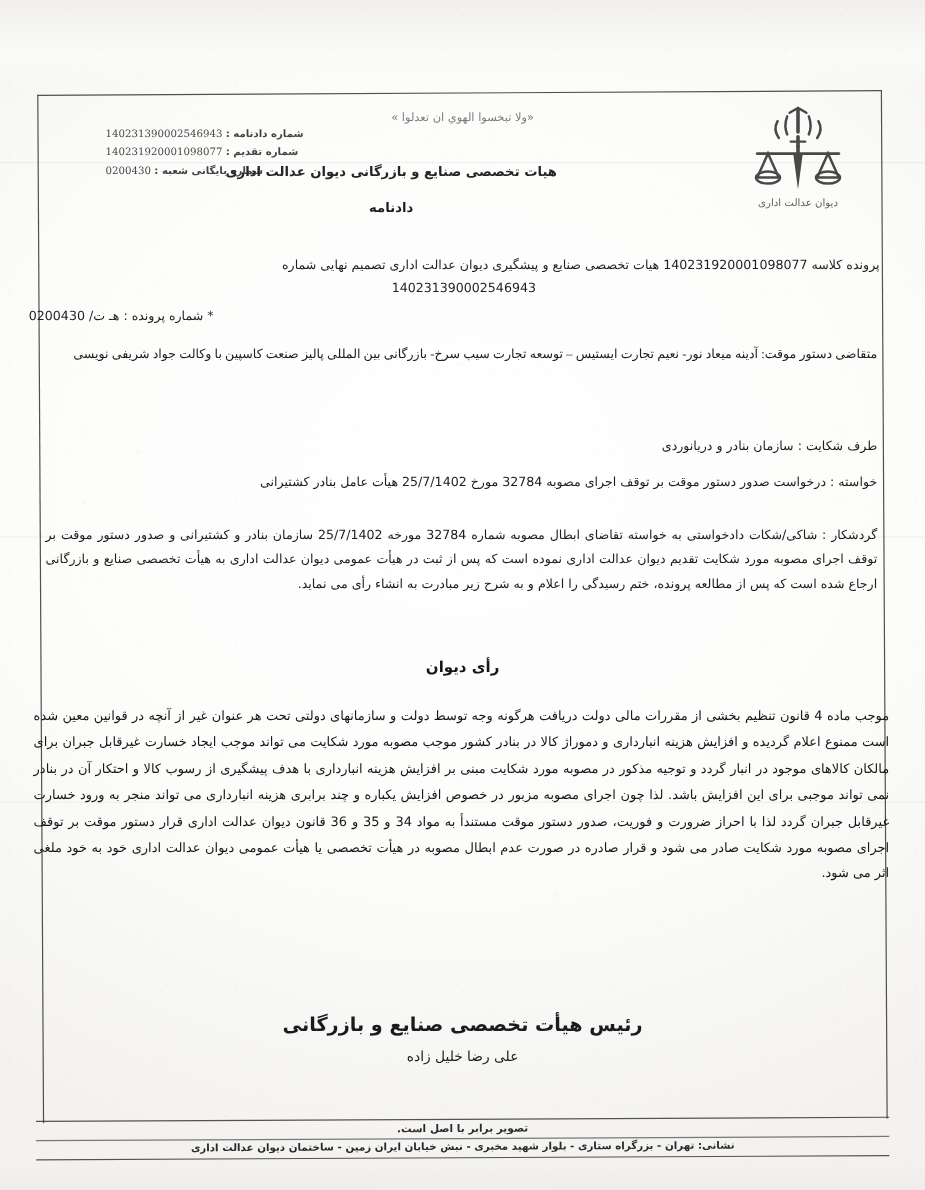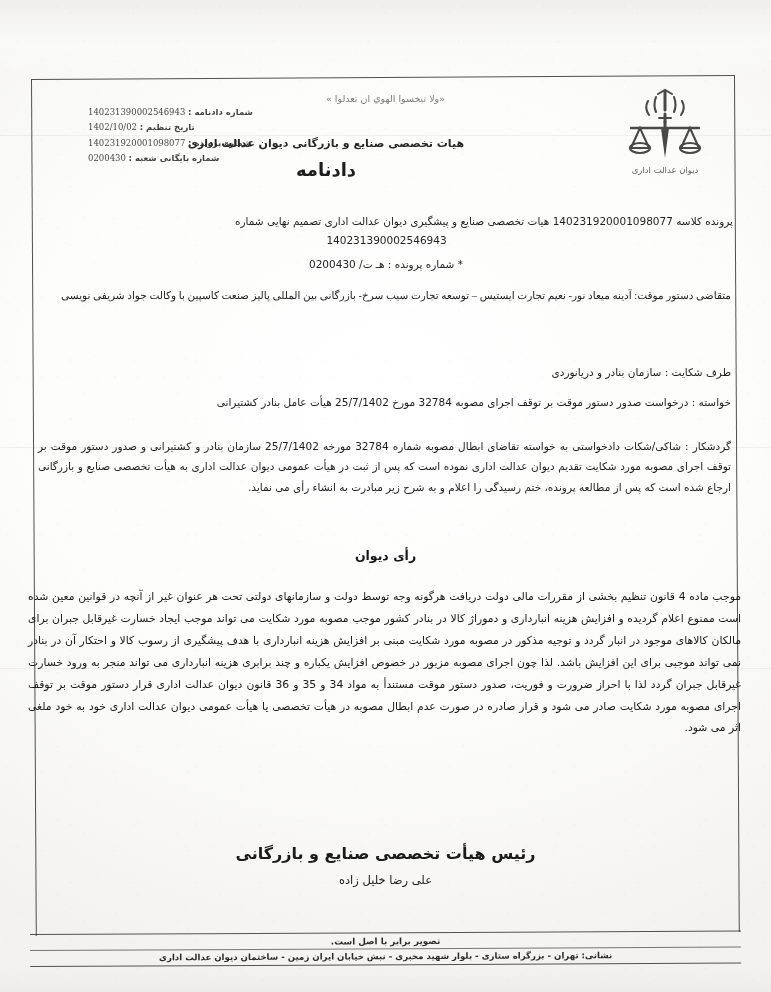--- a/index.html
+++ b/index.html
@@ -94,25 +94,25 @@
     text-align: center;
     line-height: 1.5;
   }
   .header-center .org {
     font-size: 11px;
     font-weight: bold;
     color: #262626;
     white-space: nowrap;
   }
   .header-center .doctype {
-    font-size: 18px;
+    font-size: 11px;
     font-weight: bold;
     color: #1d1d1d;
     letter-spacing: 2px;
-    margin-top: 3px;
+    margin-top: 13px;
   }
 
   
   .emblem-wrap {
     position: absolute;
     top: 88px;
     right: 46px;
     width: 120px;
     text-align: center;
   }
@@ -153,23 +153,23 @@
     font-size: 10.5px;
     line-height: 1.85;
     text-align: right;
     color: #1f1f1f;
   }
   .case-ref .second-line { text-align: center; }
   .case-file {
     position: absolute;
     top: 258px;
     right: 44px;
-    left: 45px;
+    left: 24px;
     font-size: 10.5px;
-    text-align: center;
+    text-align: left;
     color: #1f1f1f;
   }
 
   .party-block {
     position: absolute;
     right: 40px;
     left: 38px;
     text-align: justify;
     text-align-last: right;
     font-size: 10.5px;
@@ -311,25 +311,21 @@
     <div class="org">هیات تخصصی صنایع و بازرگانی دیوان عدالت اداری</div>
     <div class="doctype">دادنامه</div>
   </div>
 
   <div class="meta-fields">
     <div class="meta-row">
       <span class="mlabel">شماره دادنامه :</span>
       <span class="mval">140231390002546943</span>
     </div>
     <div class="meta-row">
-      <span class="mlabel">تاریخ تنظیم :</span>
-      <span class="mval">1402/10/02</span>
-    </div>
-    <div class="meta-row">
-      <span class="mlabel">شماره پرونده :</span>
+      <span class="mlabel">شماره تقدیم :</span>
       <span class="mval">140231920001098077</span>
     </div>
     <div class="meta-row">
       <span class="mlabel">شماره بایگانی شعبه :</span>
       <span class="mval">0200430</span>
     </div>
   </div>
 
   <div class="case-ref">
     <div>پرونده کلاسه 140231920001098077 هیات تخصصی صنایع و پیشگیری دیوان عدالت اداری تصمیم نهایی شماره</div>

